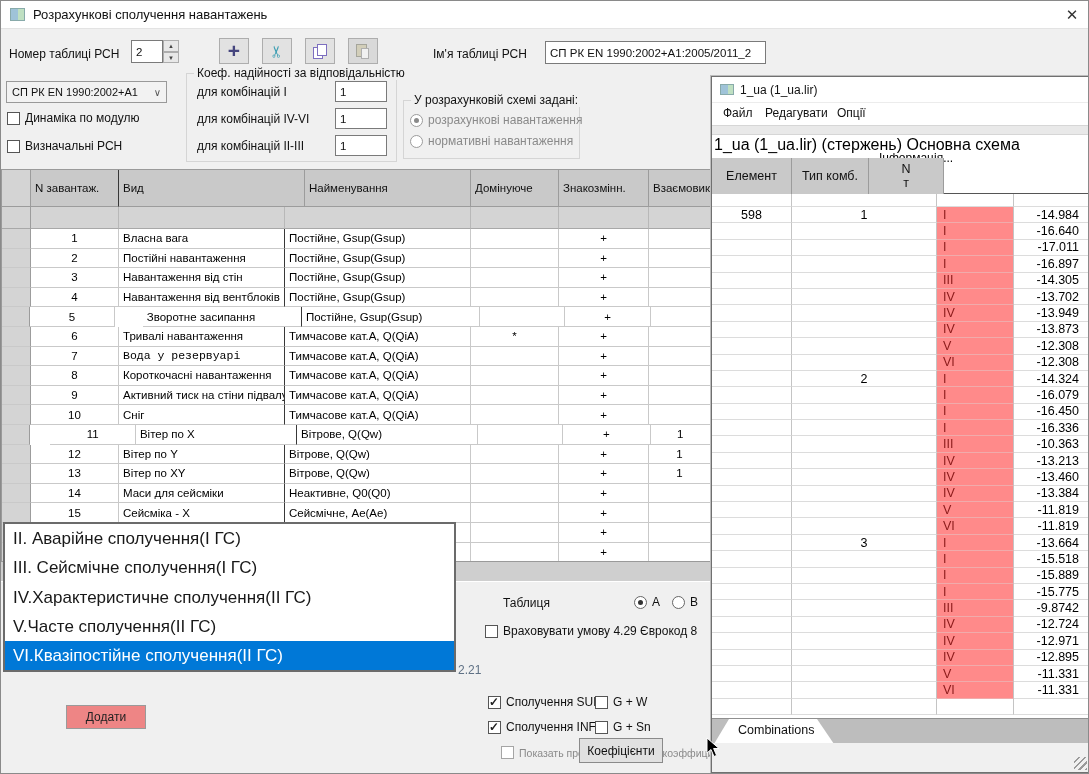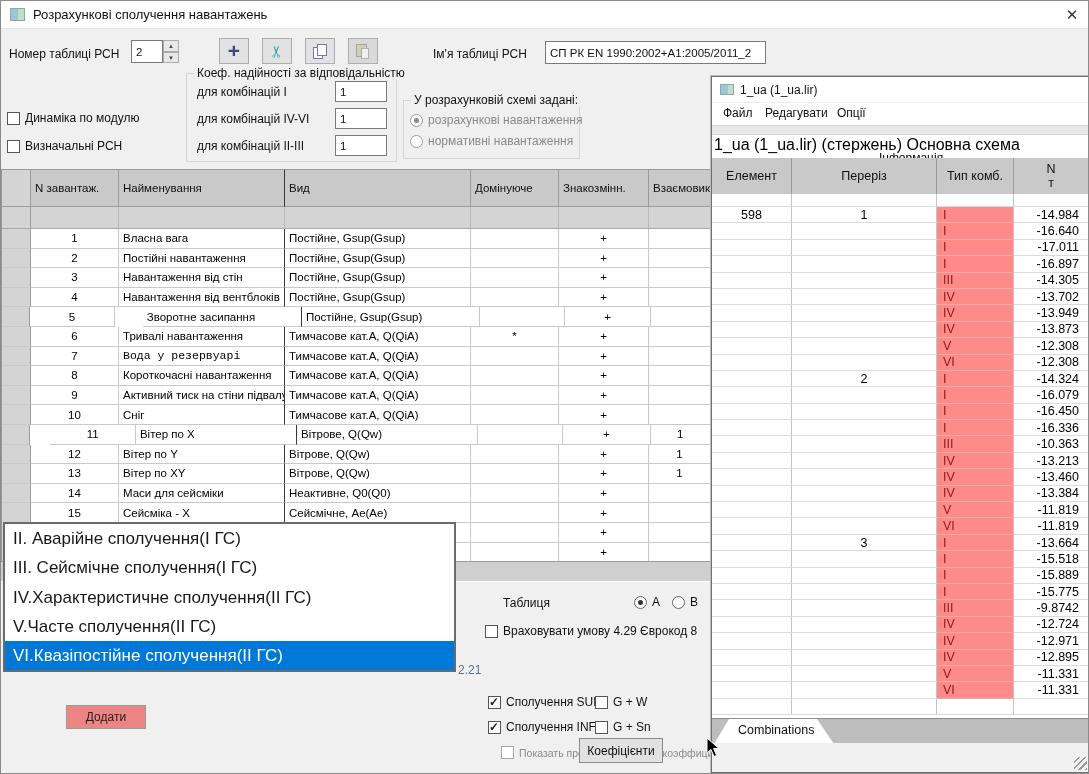--- a/index.html
+++ b/index.html
@@ -135,20 +135,24 @@
     </div>
   <div id="btn-paste" class="abs tbtn disabled">
       <span class="paste-glyph">
         <i></i>
         <i></i>
       </span>
     </div>
   <div id="tname-lbl" class="abs lbl">Ім'я таблиці РСН</div>
   <input id="tname-field" class="abs txtinput" value="СП РК EN 1990:2002+A1:2005/2011_2" style="">
 
+  <div id="code-combo" class="abs combo">
+    <span>СП РК EN 1990:2002+A1</span>
+    <span class="chev">∨</span>
+  </div>
   <div class="abs cb-row" style="left:6px;top:110px">
     <span class="cb"></span>
     <span class="cb-label">Динаміка по модулю</span>
   </div>
   <div class="abs cb-row" style="left:6px;top:138px">
     <span class="cb"></span>
     <span class="cb-label">Визначальні РСН</span>
   </div>
 
   <div id="grp1" class="abs grp">
@@ -170,22 +174,22 @@
     <div class="abs cb-row" style="left:6px;top:33px">
       <span class="rad dis"></span>
       <span class="cb-label dis">нормативні навантаження</span>
     </div>
   </div>
 
   <div id="loads" class="abs">
     <div class="lrow" id="loads-head">
         <div class="lh sel" style="width: 29px;"></div>
         <div class="lh" style="width: 88px;">N завантаж.</div>
+        <div class="lh dark" style="width: 187px;">Вид</div>
         <div class="lh" style="width: 166px;">Найменування</div>
-        <div class="lh dark" style="width: 187px;">Вид</div>
         <div class="lh" style="width: 88px;">Домінуюче</div>
         <div class="lh" style="width: 90px;">Знакозмінн.</div>
         <div class="lh" style="width: 62px;">Взаємовикл</div>
       </div>
     <div class="lrow" id="loads-grayrow">
         <div class="gr sel" style="width: 29px;"></div>
         <div class="gr" style="width: 88px;"></div>
         <div class="gr" style="width: 166px;"></div>
         <div class="gr" style="width: 187px;"></div>
         <div class="gr" style="width: 88px;"></div>
@@ -406,23 +410,20 @@
         <div class="mitem" style="left: 53px;">Редагувати</div>
         <div class="mitem" style="left: 125px;">Опції</div>
         <div class="mitem dis" style="left: 167px;">Інформація...</div>
       </div>
     <div id="rstrip" class="abs"></div>
     <div id="rheader" class="abs">1_ua (1_ua.lir)  (стержень) Основна схема</div>
     <div id="rthead" class="abs">
         <div class="rh" style="width: 80px; height: 36px;">
           <div>Елемент</div>
         </div>
-        <div class="rh" style="width: 145px; height: 36px;">
-          <div>Переріз</div>
-        </div>
         <div class="rh" style="width: 77px; height: 36px;">
           <div>Тип комб.</div>
         </div>
         <div class="rh" style="width: 75px; height: 36px;">
           <div>N</div>
           <div>т</div>
         </div>
       </div>
     <div id="rtbody" class="abs">
         <div class="rrow" style="height: 13px;">

